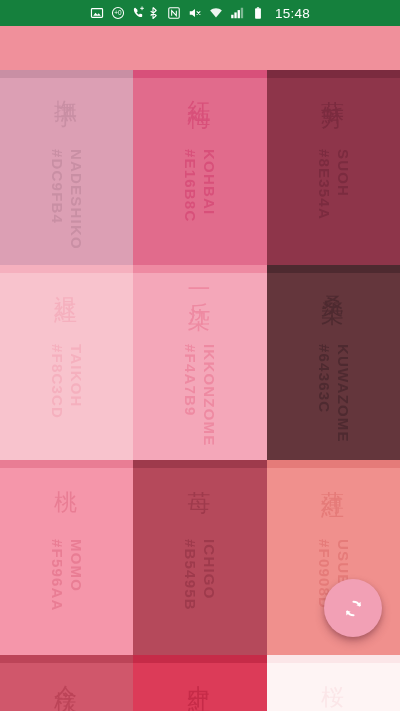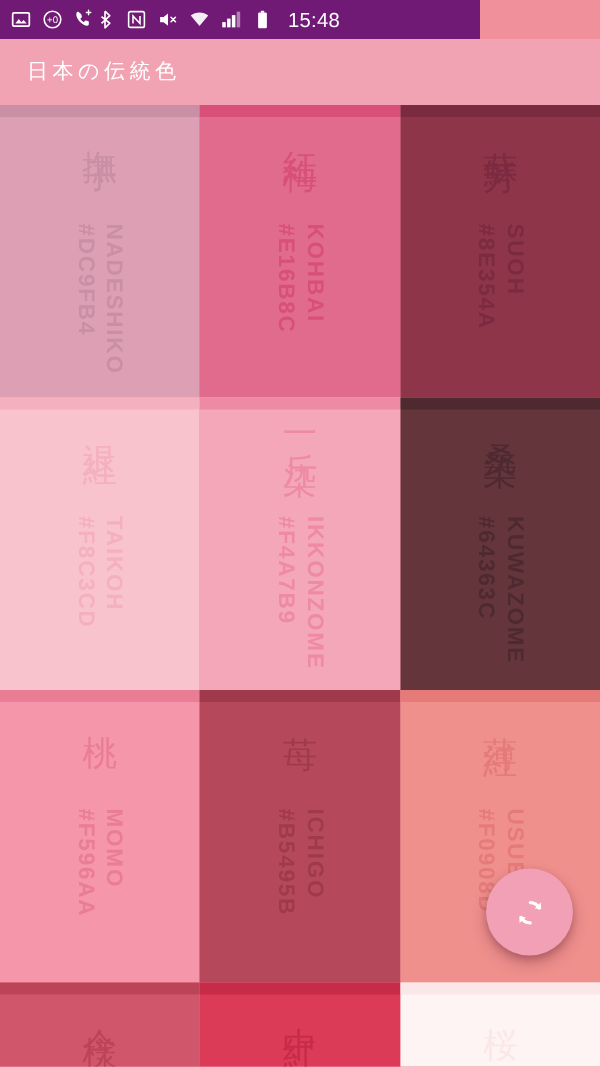--- a/index.html
+++ b/index.html
@@ -6,23 +6,23 @@
   html,body {
     width:400px; height:711px;
     font-family:"Liberation Sans", sans-serif;
     overflow:hidden;
     background:#F0909B;
   }
   #app { position:relative; width:400px; height:711px; overflow:hidden; }
 
   
   .statusbar{
-    position:absolute; top:0; left:0; width:320px; height:26px;
-    background:#701a75;
-    display:flex; align-items:center; justify-content:flex-start;
+    position:absolute; top:0; left:0; width:400px; height:26px;
+    background:#15803d;
+    display:flex; align-items:center; justify-content:center;
     padding:0 7px; color:#ffffff;
   }
   .sb-left, .sb-right{ display:flex; align-items:center; gap:7px; }
   .sb-icon{ width:14px; height:14px; display:block; }
   .sb-icon svg{ display:block; width:14px; height:14px; }
   .sb-clock{ font-size:13.5px; letter-spacing:.2px; color:#ffffff; margin-left:3px; }
 
   
   .appbar{
     position:absolute; top:26px; left:0; width:400px; height:44px;
@@ -138,23 +138,20 @@
       <span class="sb-icon">
         <svg viewBox="0 0 24 24">
             <rect x="7" y="4" width="10" height="18" rx="1.4" fill="#fff"></rect>
             <rect x="10" y="2" width="4" height="2.2" rx=".7" fill="#fff"></rect>
           </svg>
       </span>
       <span class="sb-clock">15:48</span>
     </div>
   </div>
 
-  <div class="appbar">
-    <div class="appbar-title">日本の伝統色</div>
-  </div>
 
   <div class="grid" id="grid">
       <div class="tile" style="background: rgb(220, 159, 180);">
         <div class="tile-bar" style="background: rgb(201, 143, 164);"></div>
         <div class="kanji-wrap" style="color: rgb(201, 143, 164);">撫子</div>
         <div class="meta">
           <span style="color: rgb(201, 143, 164);">NADESHIKO</span>
           <span style="color: rgb(201, 143, 164);">#DC9FB4</span>
         </div>
       </div>

